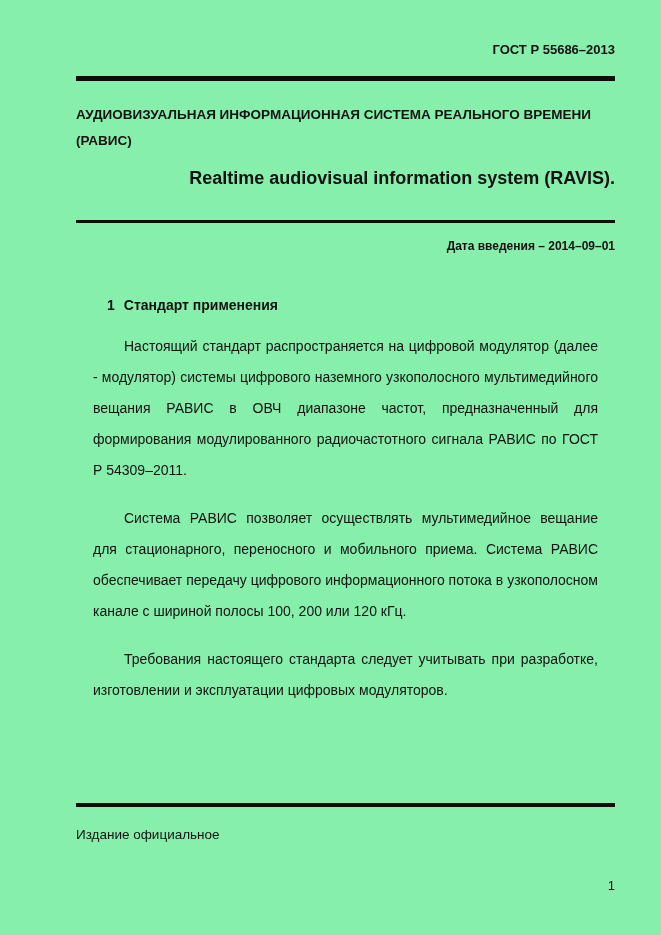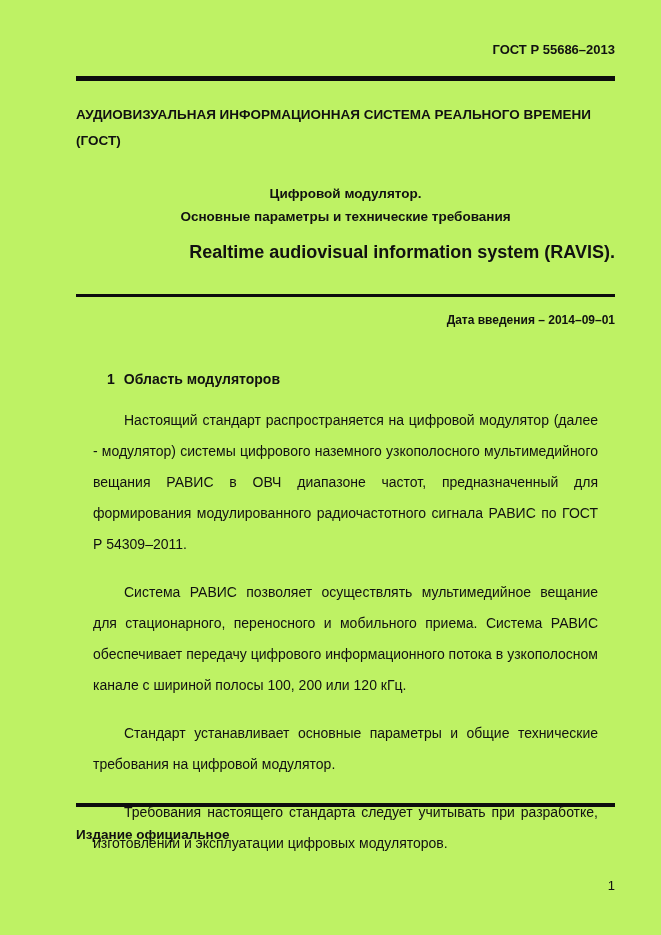--- a/index.html
+++ b/index.html
@@ -4,21 +4,21 @@
 <style>
   html, body {
     margin: 0;
     padding: 0;
     background: #ffffff;
   }
   .page {
     position: relative;
     width: 661px;
     height: 935px;
-    background: #bef264;
+    background: #86efac;
     font-family: "Liberation Sans", sans-serif;
     color: #111111;
     overflow: hidden;
   }
   .content {
     position: absolute;
     left: 76px;
     top: 0;
     width: 539px;
   }
@@ -104,21 +104,21 @@
     left: 76px;
     top: 803px;
     width: 539px;
     height: 4px;
     background: #0d0d0d;
   }
   .edition {
     position: absolute;
     left: 76px;
     top: 827px;
-    font-weight: bold;
+    font-weight: normal;
     font-size: 13.5px;
   }
   .page-number {
     position: absolute;
     top: 878px;
     left: 76px;
     width: 539px;
     text-align: right;
     font-size: 13px;
   }
@@ -129,44 +129,39 @@
 <div class="page">
   <div class="content">
 
     <div class="doc-code">ГОСТ Р 55686–2013</div>
 
 
     <div class="rule rule-top"></div>
 
     <div class="title-ru">
       <div>АУДИОВИЗУАЛЬНАЯ ИНФОРМАЦИОННАЯ СИСТЕМА РЕАЛЬНОГО ВРЕМЕНИ</div>
-      <div>(ГОСТ)</div>
+      <div>(РАВИС)</div>
     </div>
 
-    <div class="subtitle-ru">
-      <div>Цифровой модулятор.</div>
-      <div>Основные параметры и технические требования</div>
-    </div>
 
     <div class="title-en">
       <div>Realtime audiovisual information system (RAVIS).</div>
     </div>
 
     <div class="rule rule-mid"></div>
 
     <div class="intro-date">Дата введения – 2014–09–01</div>
 
     <h2 class="section-heading">
-      <span class="num">1</span><span>Область модуляторов</span>
+      <span class="num">1</span><span>Стандарт применения</span>
     </h2>
 
     <div class="body-text">
       <p>Настоящий стандарт распространяется на цифровой модулятор (далее - модулятор) системы цифрового наземного узкополосного мультимедийного вещания РАВИС в ОВЧ диапазоне частот, предназначенный для формирования модулированного радиочастотного сигнала РАВИС по ГОСТ Р 54309–2011.</p>
       <p>Система РАВИС позволяет осуществлять мультимедийное вещание для стационарного, переносного и мобильного приема. Система РАВИС обеспечивает передачу цифрового информационного потока в узкополосном канале с шириной полосы 100, 200 или 120 кГц.</p>
-      <p>Стандарт устанавливает основные параметры и общие технические требования на цифровой модулятор.</p>
       <p>Требования настоящего стандарта следует учитывать при разработке, изготовлении и эксплуатации цифровых модуляторов.</p>
     </div>
 
   </div>
 
   <div class="rule-bottom"></div>
 
   <div class="edition">Издание официальное</div>
 
   <div class="page-number">1</div>

